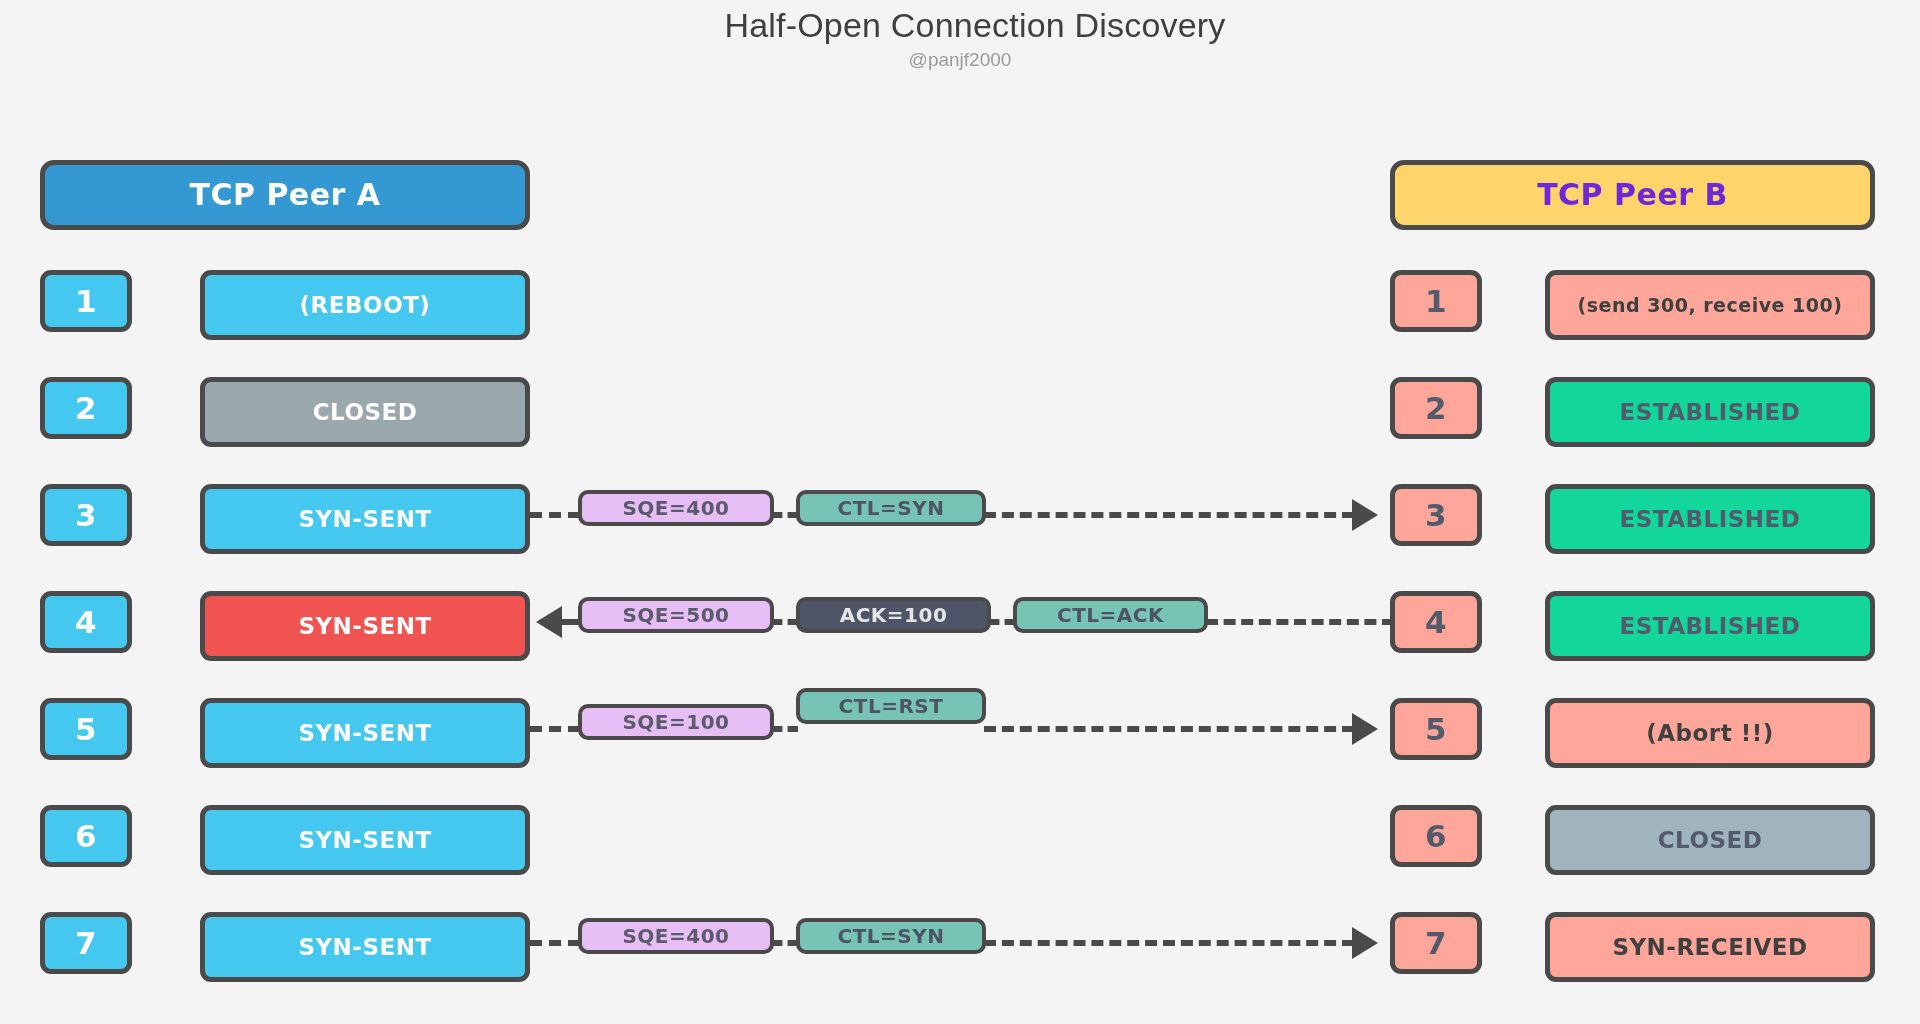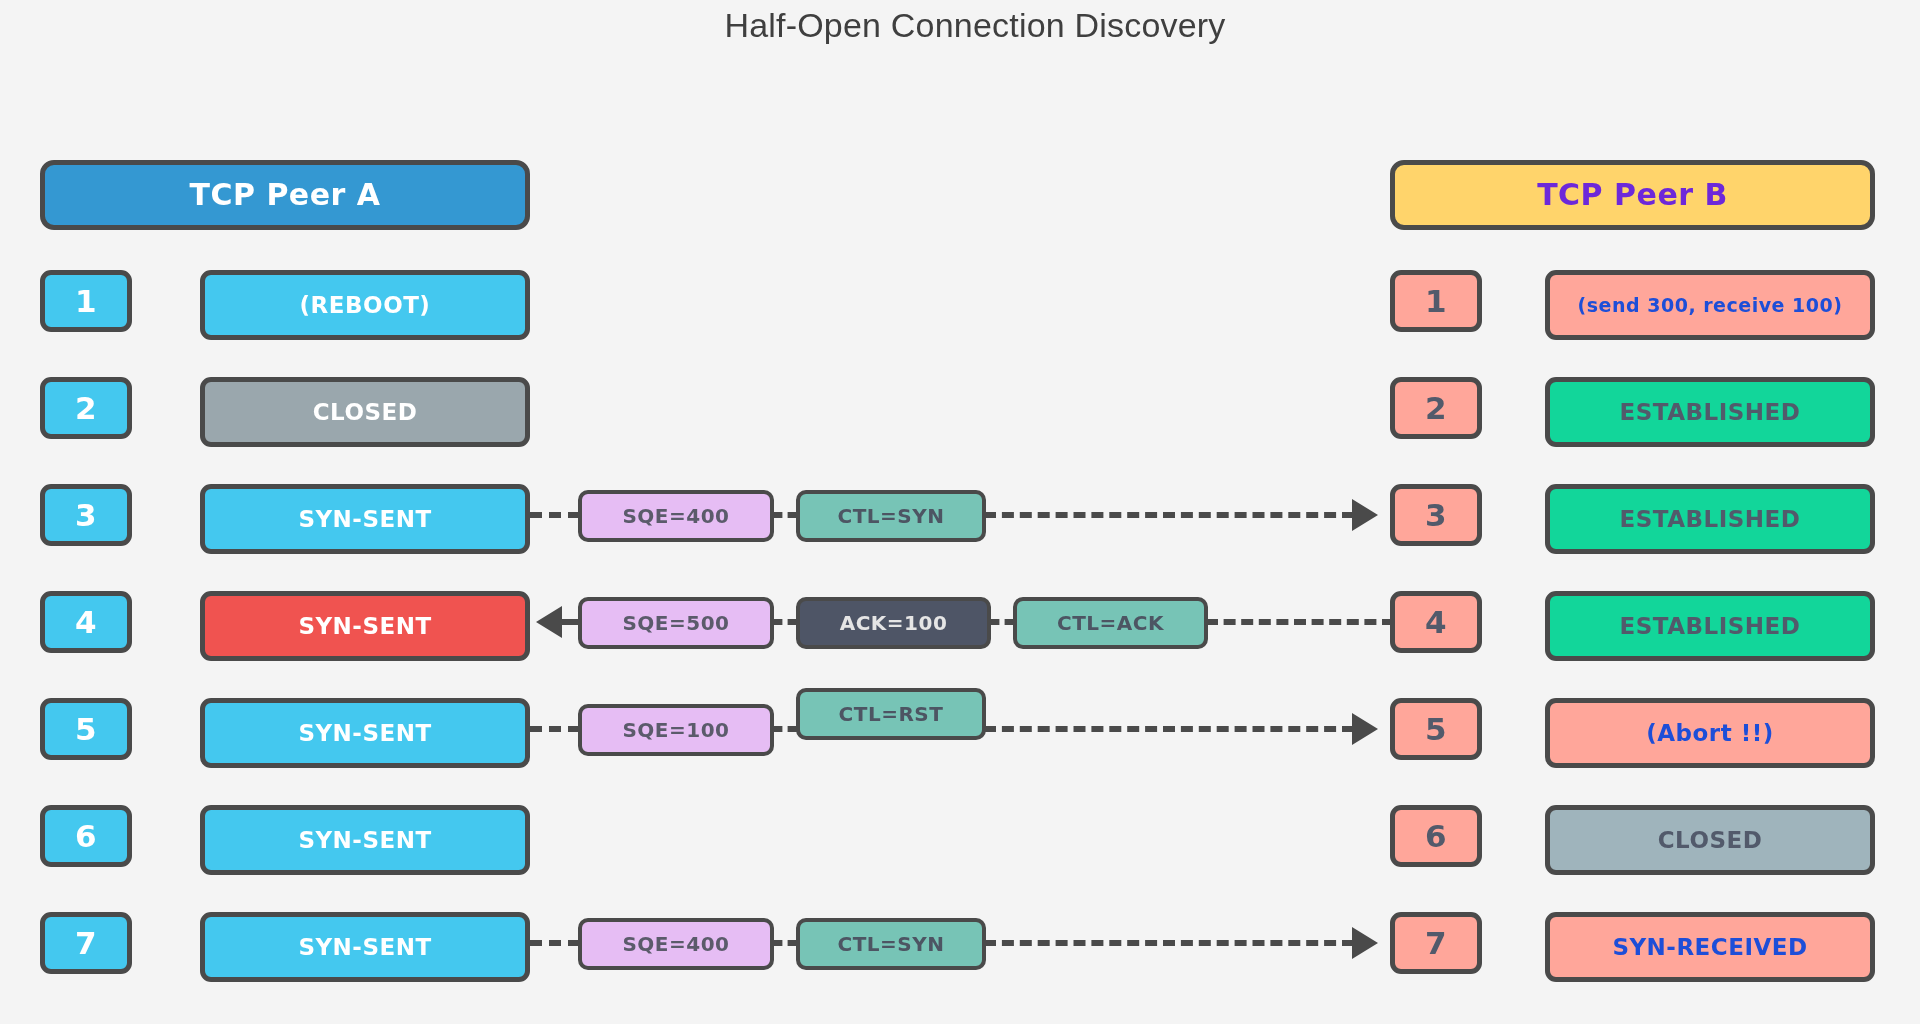--- a/index.html
+++ b/index.html
@@ -47,26 +47,26 @@
   .step-num{width:92px;height:62px;font-size:31px;border-radius:11px;}
   .step-num-a{background:#44c8ef;color:#ffffff;}
   .step-num-b{background:#ffa69a;color:#525a6b;}
 
   
   .state{height:70px;font-size:23px;border-radius:11px;}
   .state.blue   {background:#44c8ef;color:#ffffff;}
   .state.grey   {background:#9aa7ad;color:#ffffff;}
   .state.red    {background:#f05350;color:#ffffff;}
   .state.green  {background:#12d69a;color:#525a6b;}
-  .state.pink   {background:#ffa69a;color:#1d4ed8;}
+  .state.pink   {background:#ffa69a;color:#404040;}
   .state.slate  {background:#9fb4bc;color:#525a6b;}
   .state.small  {font-size:19px;}
 
   
-  .chip{height:52px;font-size:20px;border-radius:10px;border-width:4px;}
+  .chip{height:36px;font-size:20px;border-radius:10px;border-width:4px;}
   .chip.purple{background:#e6bdf4;color:#5b5b6b;}
   .chip.teal  {background:#77c4b6;color:#4d5563;}
   .chip.dark  {background:#4e5566;color:#e5e5e5;}
 
   
   .dash{
     position:absolute;height:0;
     border-top:6px dashed #4a4a4a;
   }
 
@@ -82,20 +82,21 @@
     border-top:16px solid transparent;
     border-bottom:16px solid transparent;
     border-right:26px solid #4a4a4a;
   }
 </style>
 </head>
 <body>
 
 <div class="title-block">
   <div class="title">Half-Open Connection Discovery</div>
+  <div class="subtitle">@panjf2000</div>
 </div>
 
 <div class="box peer-header peer-a-header" style="left:40px;top:160px;width:490px;">
   <span>TCP Peer A</span>
 </div>
 
 <div class="box peer-header peer-b-header" style="left:1390px;top:160px;width:485px;">
   <span>TCP Peer B</span>
 </div>
 

